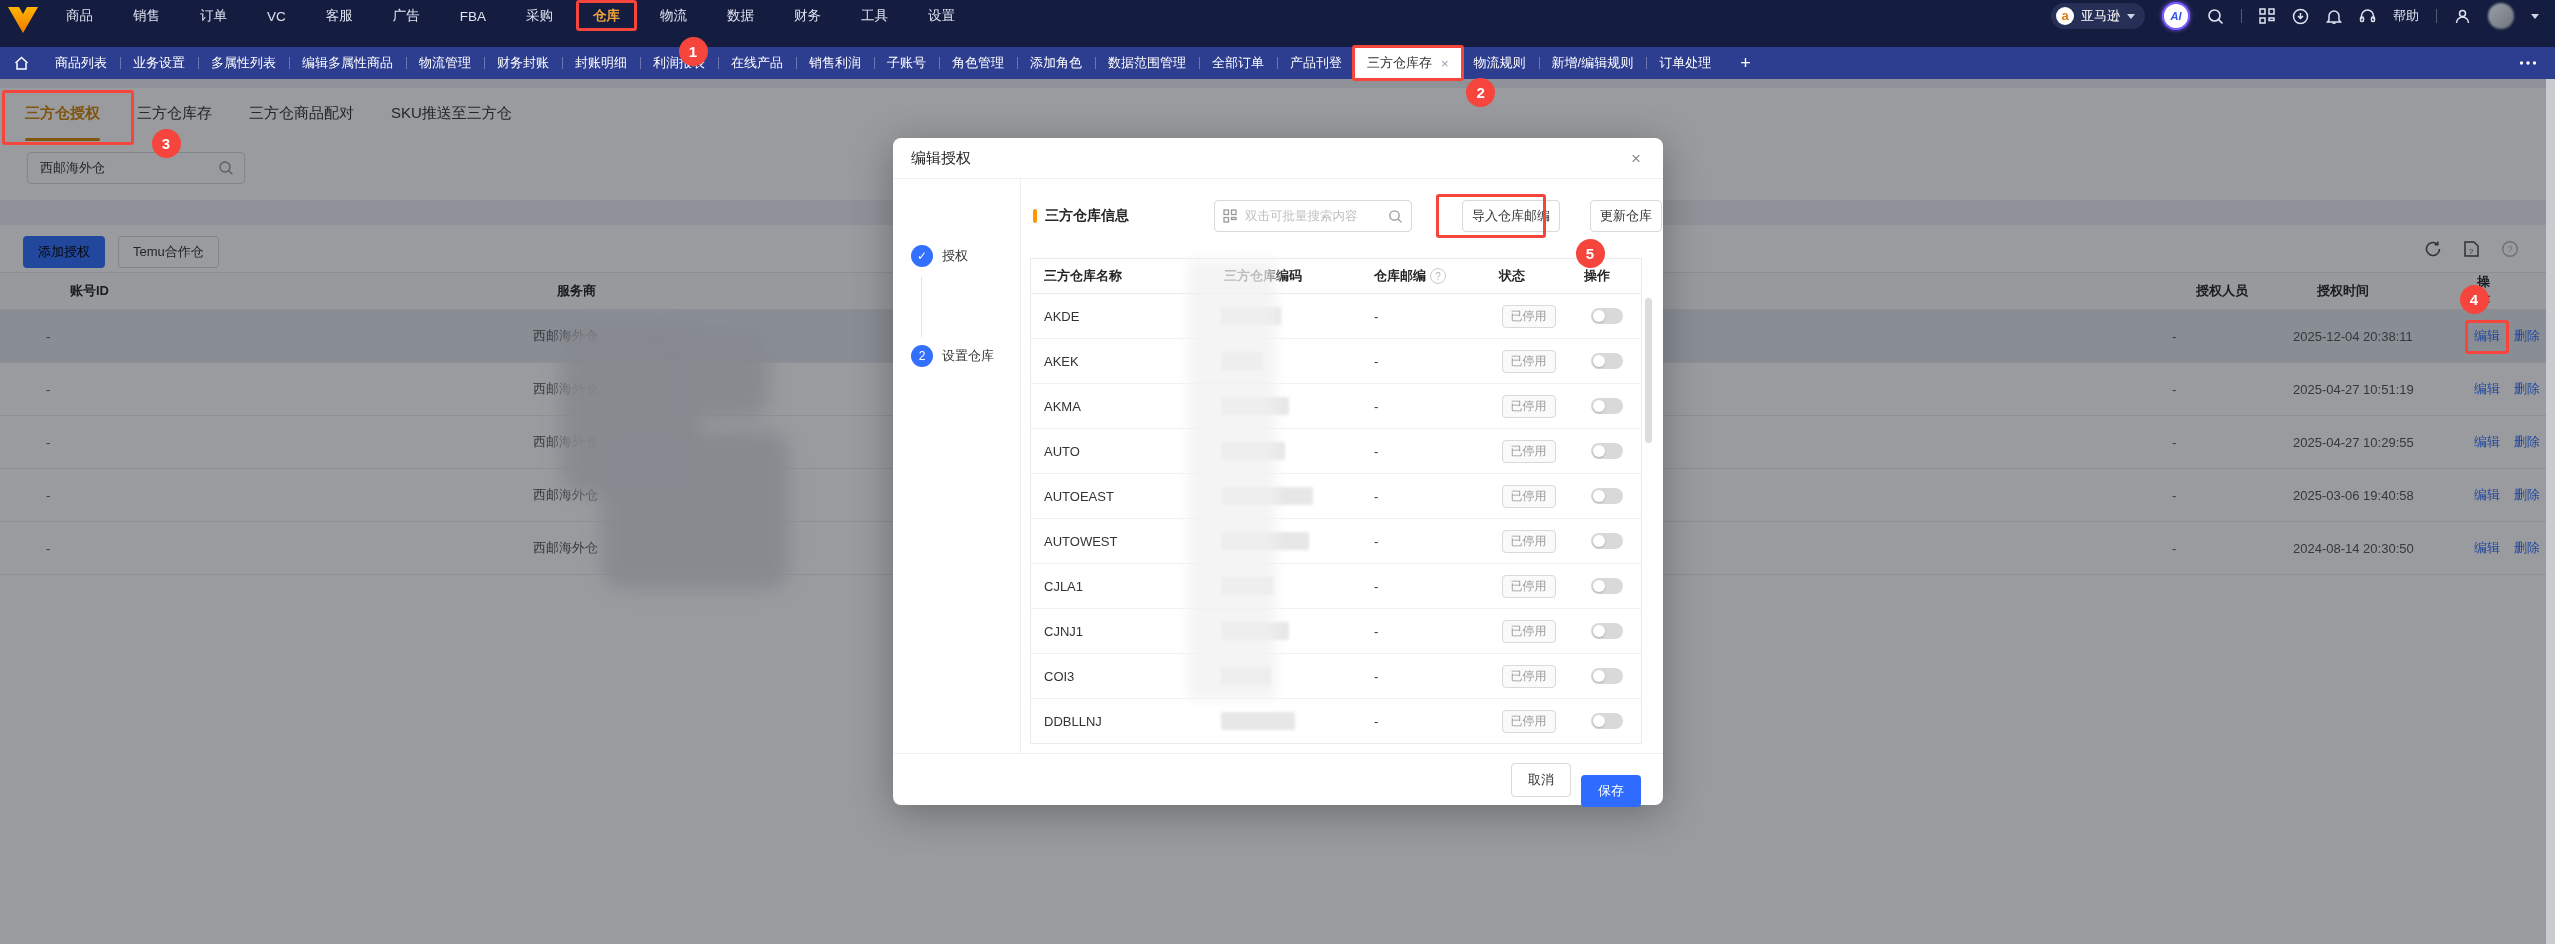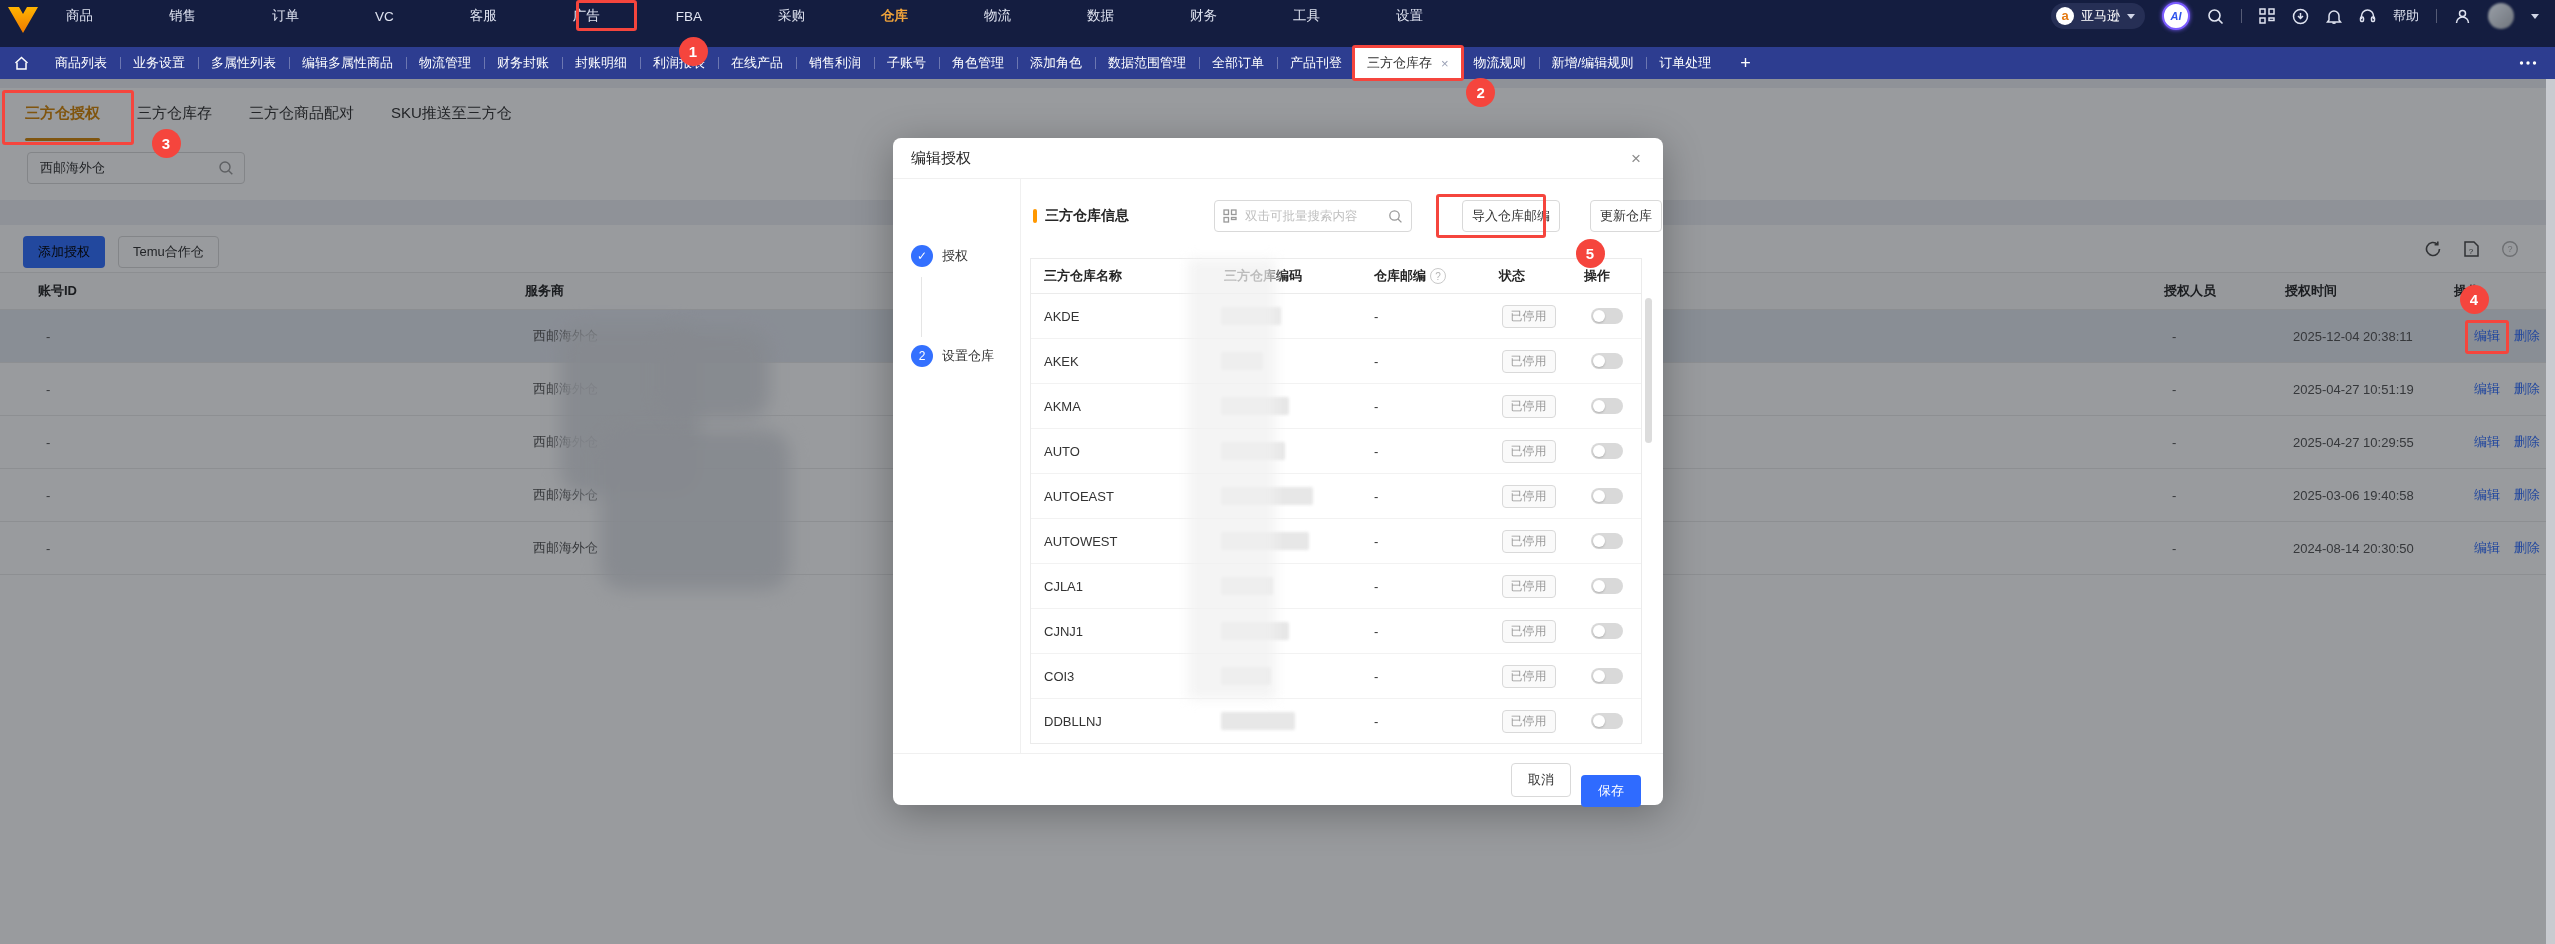--- a/index.html
+++ b/index.html
@@ -2,21 +2,21 @@
 <html><head>
 <meta charset="utf-8">
 <style>
   html,body{margin:0;padding:0;}
   body{font-family:"Liberation Sans","DejaVu Sans",sans-serif;}
   #app{position:relative;width:2555px;height:944px;overflow:hidden;background:#eef0f4;}
 
   
   .topnav{position:absolute;left:0;top:0;width:100%;height:47px;background:#141d40;display:flex;align-items:flex-start;z-index:10;}
   .tn-logo{width:46px;height:40px;display:flex;align-items:flex-start;justify-content:center;padding-top:4px;}
-  .tn-menu{display:flex;height:32px;align-items:flex-end;gap:36px;}
+  .tn-menu{display:flex;height:32px;align-items:flex-end;}
   .tn-item{padding:0 20px;height:32px;display:flex;align-items:center;color:#dfe3f0;font-size:13.5px;cursor:pointer;}
   .tn-item.active .tn-label{color:#f0a33a;font-weight:bold;}
   .tn-right{margin-left:auto;display:flex;align-items:center;height:32px;gap:17px;padding-right:16px;color:#dfe3f0;}
   .mk-pill{display:flex;align-items:center;gap:7px;background:#262f55;border-radius:15px;height:26px;padding:0 10px 0 5px;font-size:13px;color:#fff;}
   .mk-a{width:18px;height:18px;border-radius:50%;background:#fff;color:#e47911;font-weight:bold;font-size:13px;line-height:17px;text-align:center;}
   .caret{width:0;height:0;border-left:4px solid transparent;border-right:4px solid transparent;border-top:5px solid #cfd4e6;}
   .ai-badge{width:24px;height:24px;border-radius:50%;background:#fff;border:2px solid #7b5cff;color:#2f54eb;font-style:italic;font-weight:bold;font-size:11px;display:flex;align-items:center;justify-content:center;box-shadow:0 0 4px #7b5cff;}
   .tn-icon{display:flex;align-items:center;}
   .tn-div{width:1px;height:14px;background:rgba(255,255,255,.28);}
   .tn-help{font-size:13px;}
@@ -44,21 +44,21 @@
   .search-box input{border:none;outline:none;flex:1;font-size:13px;color:#333;font-family:inherit;background:transparent;}
   .icon-mag{flex:0 0 auto;}
 
   .card2{position:absolute;left:0;top:225px;width:100%;height:719px;background:#fff;}
   .btn{height:32px;display:inline-flex;align-items:center;border-radius:4px;font-size:13px;cursor:pointer;box-sizing:border-box;}
   .btn-add{position:absolute;left:23px;top:11px;padding:14px 15px;background:#3370ff;color:#000000;}
   .btn-temu{position:absolute;left:118px;top:11px;padding:0 14px;background:#fff;border:1px solid #d9d9d9;color:#333;}
   .tool-icons{position:absolute;right:36px;top:15px;display:flex;gap:21px;align-items:center;color:#4a4a4a;}
   .tool-icons .dim{color:#b5b5b5;}
 
-  .bg-thead{position:absolute;left:0;top:47px;width:100%;height:38px;display:grid;grid-template-columns:487px 577px 1062px 121px 160px 1fr;padding-left:38px;box-sizing:border-box;align-items:center;font-size:13px;font-weight:bold;color:#262626;background:#fbfbfc;border-top:1px solid #e9e9e9;border-bottom:1px solid #e9e9e9;}
+  .bg-thead{position:absolute;left:0;top:47px;width:100%;height:38px;display:grid;grid-template-columns:487px 577px 1062px 121px 160px 1fr;padding-left:70px;box-sizing:border-box;align-items:center;font-size:13px;font-weight:bold;color:#262626;background:#fbfbfc;border-top:1px solid #e9e9e9;border-bottom:1px solid #e9e9e9;}
   .bg-thead .last{text-align:right;padding-right:75px;}
   .bg-tbody{position:absolute;left:0;top:85px;width:100%;}
   .bgrow{display:grid;grid-template-columns:487px 577px 1062px 121px 160px 1fr;padding-left:46px;box-sizing:border-box;height:53px;align-items:center;font-size:13px;color:#555;border-bottom:1px solid #ebebeb;}
   .bgrow.hl{background:#e4e8f0;}
   .bgrow .acts{text-align:right;padding-right:15px;white-space:nowrap;}
   .lnk{color:#3370ff;cursor:pointer;margin-left:14px;}
   .nblur{display:inline-block;height:16px;background:#d8dade;border-radius:2px;filter:blur(2px);vertical-align:-3px;margin:0 2px;}
 
   .blob{position:absolute;background:rgba(222,224,228,.9);filter:blur(9px);border-radius:24px;z-index:1;}
   .blob1{left:560px;top:325px;width:140px;height:170px;}

